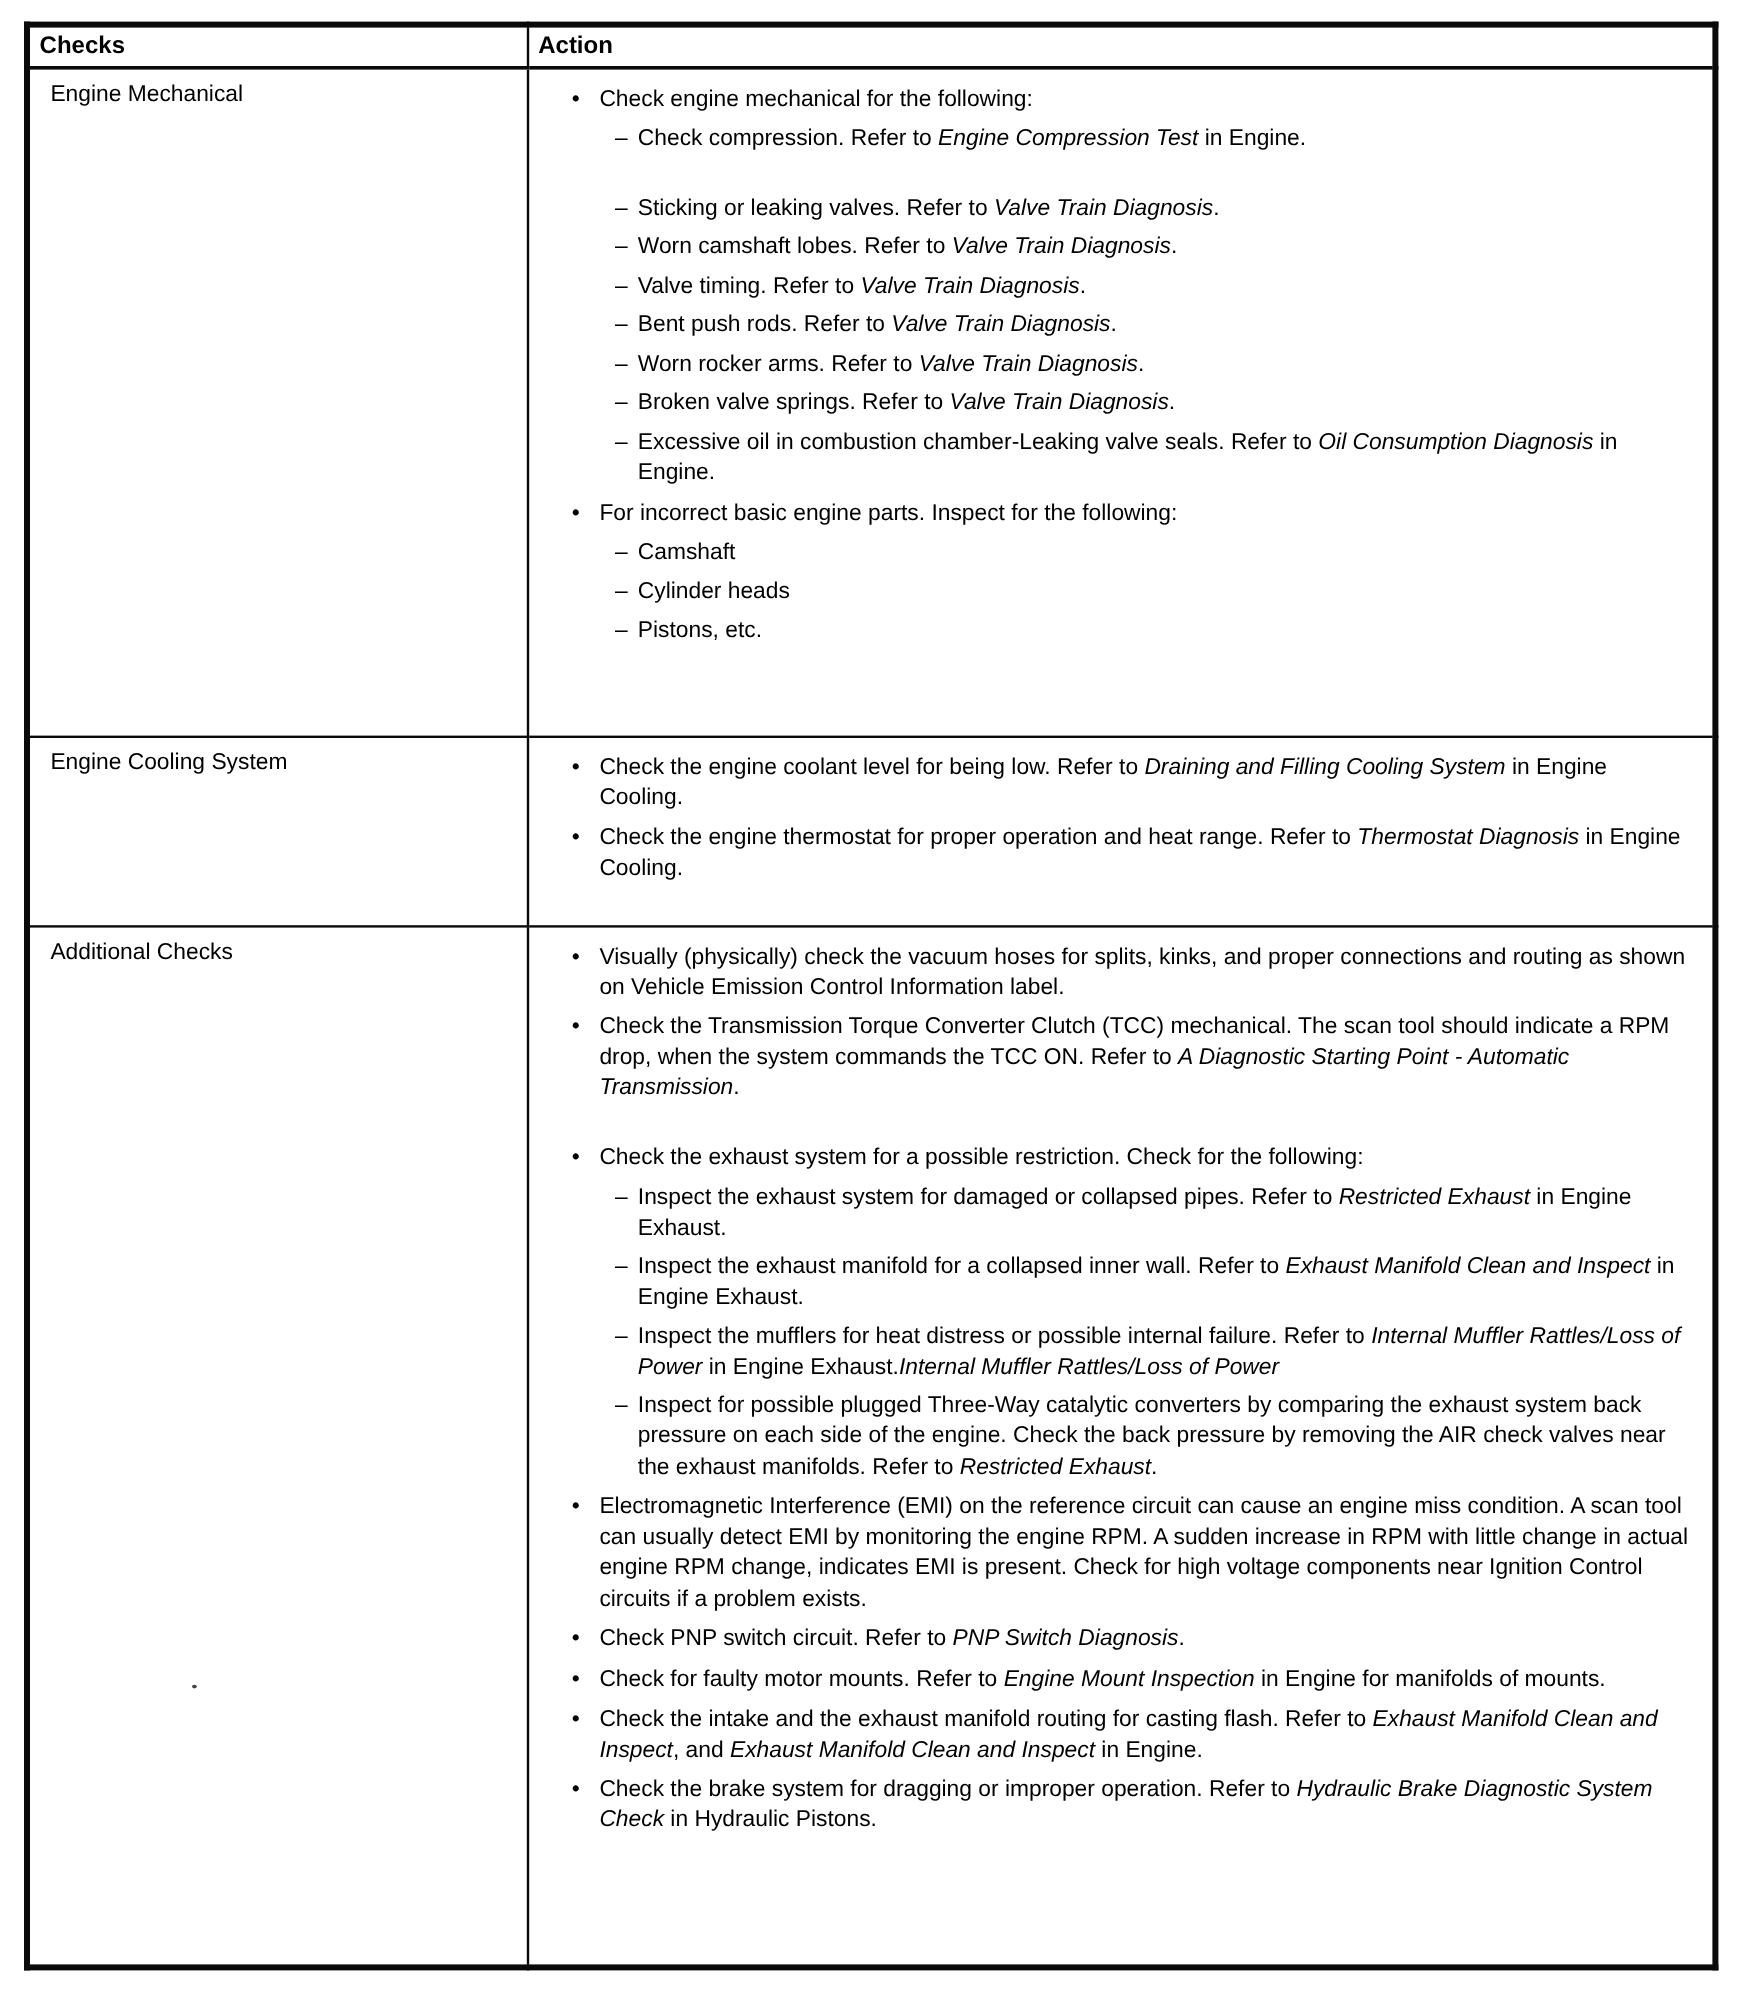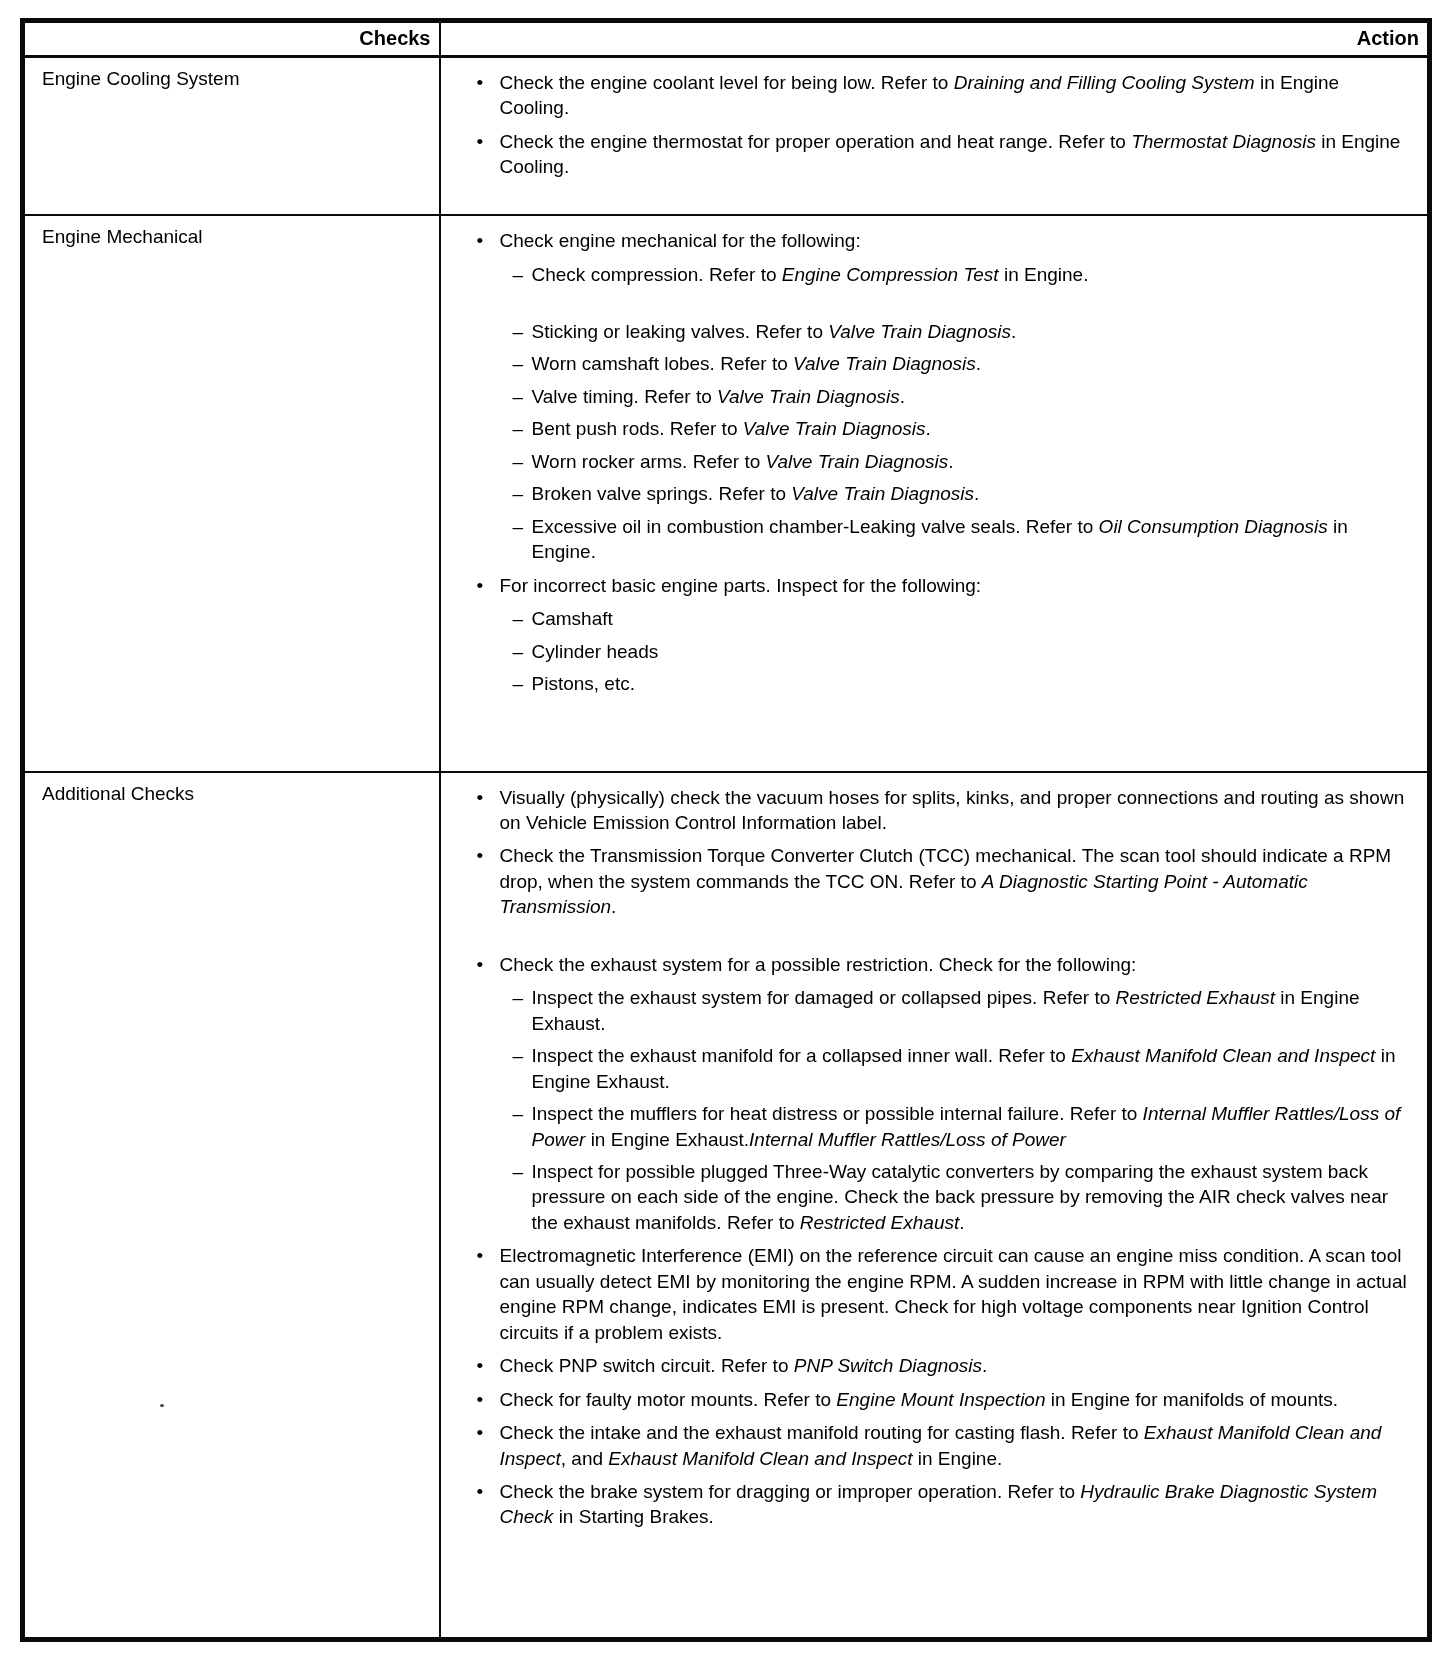--- a/index.html
+++ b/index.html
@@ -25,21 +25,21 @@
     table-layout: fixed;
   }
   th, td {
     border: 2px solid #0a0a0a;
     vertical-align: top;
     box-sizing: border-box;
   }
   thead th {
     font-weight: bold;
     font-size: 20px;
-    text-align: right;
+    text-align: left;
     padding: 4px 8px 5px 8px;
     height: 34px;
     border-bottom: 3px solid #0a0a0a;
   }
   td.check-cell {
     font-size: 19px;
     padding: 9px 10px 9px 17px;
     line-height: 1.3;
   }
   td.action-cell {
@@ -95,86 +95,86 @@
       <col>
     </colgroup>
     <thead>
       <tr>
         <th>Checks</th>
         <th>Action</th>
       </tr>
     </thead>
     <tbody>
         <tr>
-          <td class="check-cell">Engine Cooling System</td>
+          <td class="check-cell">Engine Mechanical</td>
           <td class="action-cell">
             <div class="item level-1">
               <span class="marker">•</span>
-              <span class="text"><span>Check the engine coolant level for being low. Refer to </span><span class="italic">Draining and Filling Cooling System</span><span> in Engine Cooling.</span></span>
-            </div>
-            <div class="item level-1">
-              <span class="marker">•</span>
-              <span class="text"><span>Check the engine thermostat for proper operation and heat range. Refer to </span><span class="italic">Thermostat Diagnosis</span><span> in Engine Cooling.</span></span>
+              <span class="text"><span>Check engine mechanical for the following:</span></span>
+            </div>
+            <div class="item level-2">
+              <span class="marker">–</span>
+              <span class="text"><span>Check compression. Refer to </span><span class="italic">Engine Compression Test</span><span> in Engine.</span></span>
+            </div>
+            <div class="item level-2 gap">
+              <span class="marker">–</span>
+              <span class="text"><span>Sticking or leaking valves. Refer to </span><span class="italic">Valve Train Diagnosis</span><span>.</span></span>
+            </div>
+            <div class="item level-2">
+              <span class="marker">–</span>
+              <span class="text"><span>Worn camshaft lobes. Refer to </span><span class="italic">Valve Train Diagnosis</span><span>.</span></span>
+            </div>
+            <div class="item level-2">
+              <span class="marker">–</span>
+              <span class="text"><span>Valve timing. Refer to </span><span class="italic">Valve Train Diagnosis</span><span>.</span></span>
+            </div>
+            <div class="item level-2">
+              <span class="marker">–</span>
+              <span class="text"><span>Bent push rods. Refer to </span><span class="italic">Valve Train Diagnosis</span><span>.</span></span>
+            </div>
+            <div class="item level-2">
+              <span class="marker">–</span>
+              <span class="text"><span>Worn rocker arms. Refer to </span><span class="italic">Valve Train Diagnosis</span><span>.</span></span>
+            </div>
+            <div class="item level-2">
+              <span class="marker">–</span>
+              <span class="text"><span>Broken valve springs. Refer to </span><span class="italic">Valve Train Diagnosis</span><span>.</span></span>
+            </div>
+            <div class="item level-2">
+              <span class="marker">–</span>
+              <span class="text"><span>Excessive oil in combustion chamber-Leaking valve seals. Refer to </span><span class="italic">Oil Consumption Diagnosis</span><span> in Engine.</span></span>
+            </div>
+            <div class="item level-1">
+              <span class="marker">•</span>
+              <span class="text"><span>For incorrect basic engine parts. Inspect for the following:</span></span>
+            </div>
+            <div class="item level-2">
+              <span class="marker">–</span>
+              <span class="text"><span>Camshaft</span></span>
+            </div>
+            <div class="item level-2">
+              <span class="marker">–</span>
+              <span class="text"><span>Cylinder heads</span></span>
+            </div>
+            <div class="item level-2">
+              <span class="marker">–</span>
+              <span class="text"><span>Pistons, etc.</span></span>
             </div>
           </td>
         </tr>
         <tr>
-          <td class="check-cell">Engine Mechanical</td>
+          <td class="check-cell">Engine Cooling System</td>
           <td class="action-cell">
             <div class="item level-1">
               <span class="marker">•</span>
-              <span class="text"><span>Check engine mechanical for the following:</span></span>
-            </div>
-            <div class="item level-2">
-              <span class="marker">–</span>
-              <span class="text"><span>Check compression. Refer to </span><span class="italic">Engine Compression Test</span><span> in Engine.</span></span>
-            </div>
-            <div class="item level-2 gap">
-              <span class="marker">–</span>
-              <span class="text"><span>Sticking or leaking valves. Refer to </span><span class="italic">Valve Train Diagnosis</span><span>.</span></span>
-            </div>
-            <div class="item level-2">
-              <span class="marker">–</span>
-              <span class="text"><span>Worn camshaft lobes. Refer to </span><span class="italic">Valve Train Diagnosis</span><span>.</span></span>
-            </div>
-            <div class="item level-2">
-              <span class="marker">–</span>
-              <span class="text"><span>Valve timing. Refer to </span><span class="italic">Valve Train Diagnosis</span><span>.</span></span>
-            </div>
-            <div class="item level-2">
-              <span class="marker">–</span>
-              <span class="text"><span>Bent push rods. Refer to </span><span class="italic">Valve Train Diagnosis</span><span>.</span></span>
-            </div>
-            <div class="item level-2">
-              <span class="marker">–</span>
-              <span class="text"><span>Worn rocker arms. Refer to </span><span class="italic">Valve Train Diagnosis</span><span>.</span></span>
-            </div>
-            <div class="item level-2">
-              <span class="marker">–</span>
-              <span class="text"><span>Broken valve springs. Refer to </span><span class="italic">Valve Train Diagnosis</span><span>.</span></span>
-            </div>
-            <div class="item level-2">
-              <span class="marker">–</span>
-              <span class="text"><span>Excessive oil in combustion chamber-Leaking valve seals. Refer to </span><span class="italic">Oil Consumption Diagnosis</span><span> in Engine.</span></span>
-            </div>
-            <div class="item level-1">
-              <span class="marker">•</span>
-              <span class="text"><span>For incorrect basic engine parts. Inspect for the following:</span></span>
-            </div>
-            <div class="item level-2">
-              <span class="marker">–</span>
-              <span class="text"><span>Camshaft</span></span>
-            </div>
-            <div class="item level-2">
-              <span class="marker">–</span>
-              <span class="text"><span>Cylinder heads</span></span>
-            </div>
-            <div class="item level-2">
-              <span class="marker">–</span>
-              <span class="text"><span>Pistons, etc.</span></span>
+              <span class="text"><span>Check the engine coolant level for being low. Refer to </span><span class="italic">Draining and Filling Cooling System</span><span> in Engine Cooling.</span></span>
+            </div>
+            <div class="item level-1">
+              <span class="marker">•</span>
+              <span class="text"><span>Check the engine thermostat for proper operation and heat range. Refer to </span><span class="italic">Thermostat Diagnosis</span><span> in Engine Cooling.</span></span>
             </div>
           </td>
         </tr>
         <tr>
           <td class="check-cell">Additional Checks</td>
           <td class="action-cell">
             <div class="item level-1">
               <span class="marker">•</span>
               <span class="text"><span>Visually (physically) check the vacuum hoses for splits, kinks, and proper connections and routing as shown on Vehicle Emission Control Information label.</span></span>
             </div>
@@ -213,20 +213,20 @@
             <div class="item level-1">
               <span class="marker">•</span>
               <span class="text"><span>Check for faulty motor mounts. Refer to </span><span class="italic">Engine Mount Inspection</span><span> in Engine for manifolds of mounts.</span></span>
             </div>
             <div class="item level-1">
               <span class="marker">•</span>
               <span class="text"><span>Check the intake and the exhaust manifold routing for casting flash. Refer to </span><span class="italic">Exhaust Manifold Clean and Inspect</span><span>, and </span><span class="italic">Exhaust Manifold Clean and Inspect</span><span> in Engine.</span></span>
             </div>
             <div class="item level-1">
               <span class="marker">•</span>
-              <span class="text"><span>Check the brake system for dragging or improper operation. Refer to </span><span class="italic">Hydraulic Brake Diagnostic System Check</span><span> in Starting Brakes.</span></span>
+              <span class="text"><span>Check the brake system for dragging or improper operation. Refer to </span><span class="italic">Hydraulic Brake Diagnostic System Check</span><span> in Hydraulic Pistons.</span></span>
             </div>
           </td>
         </tr>
       </tbody>
   </table>
   <div class="scan-speck"></div>
 </div>
 
 </body></html>

